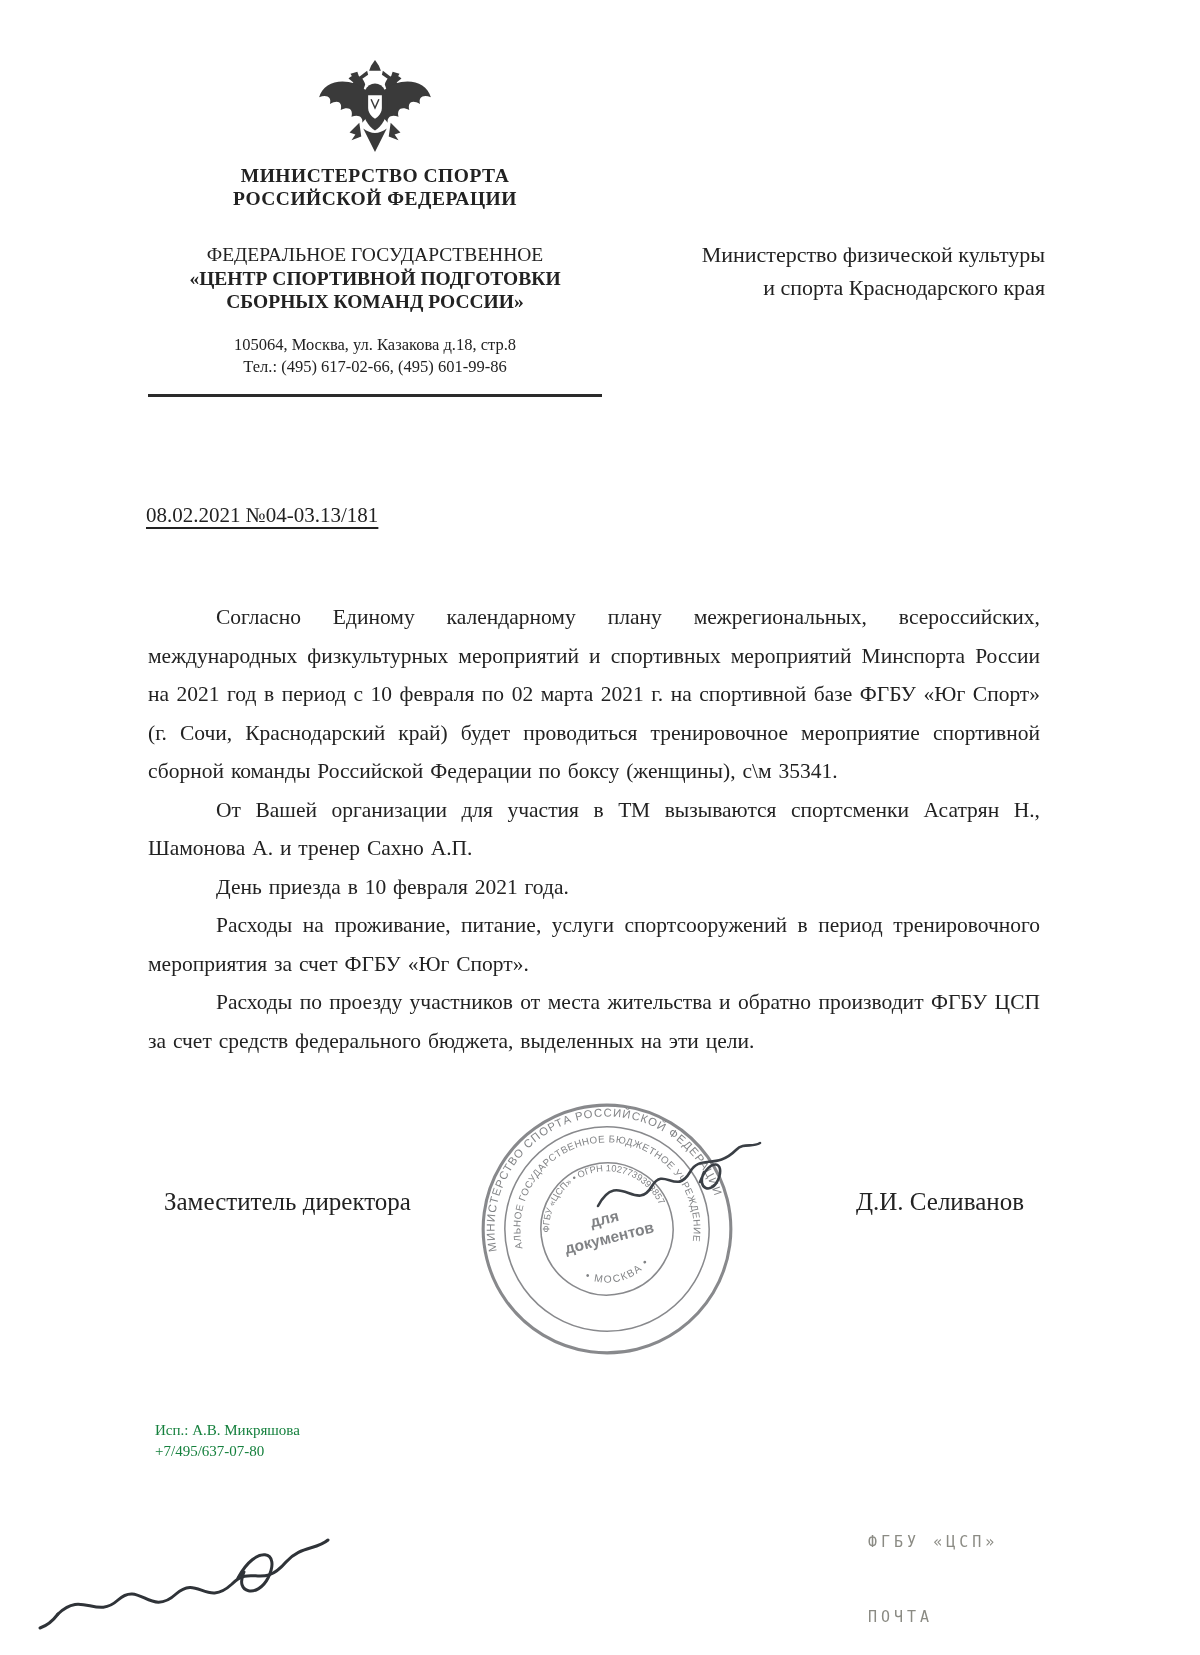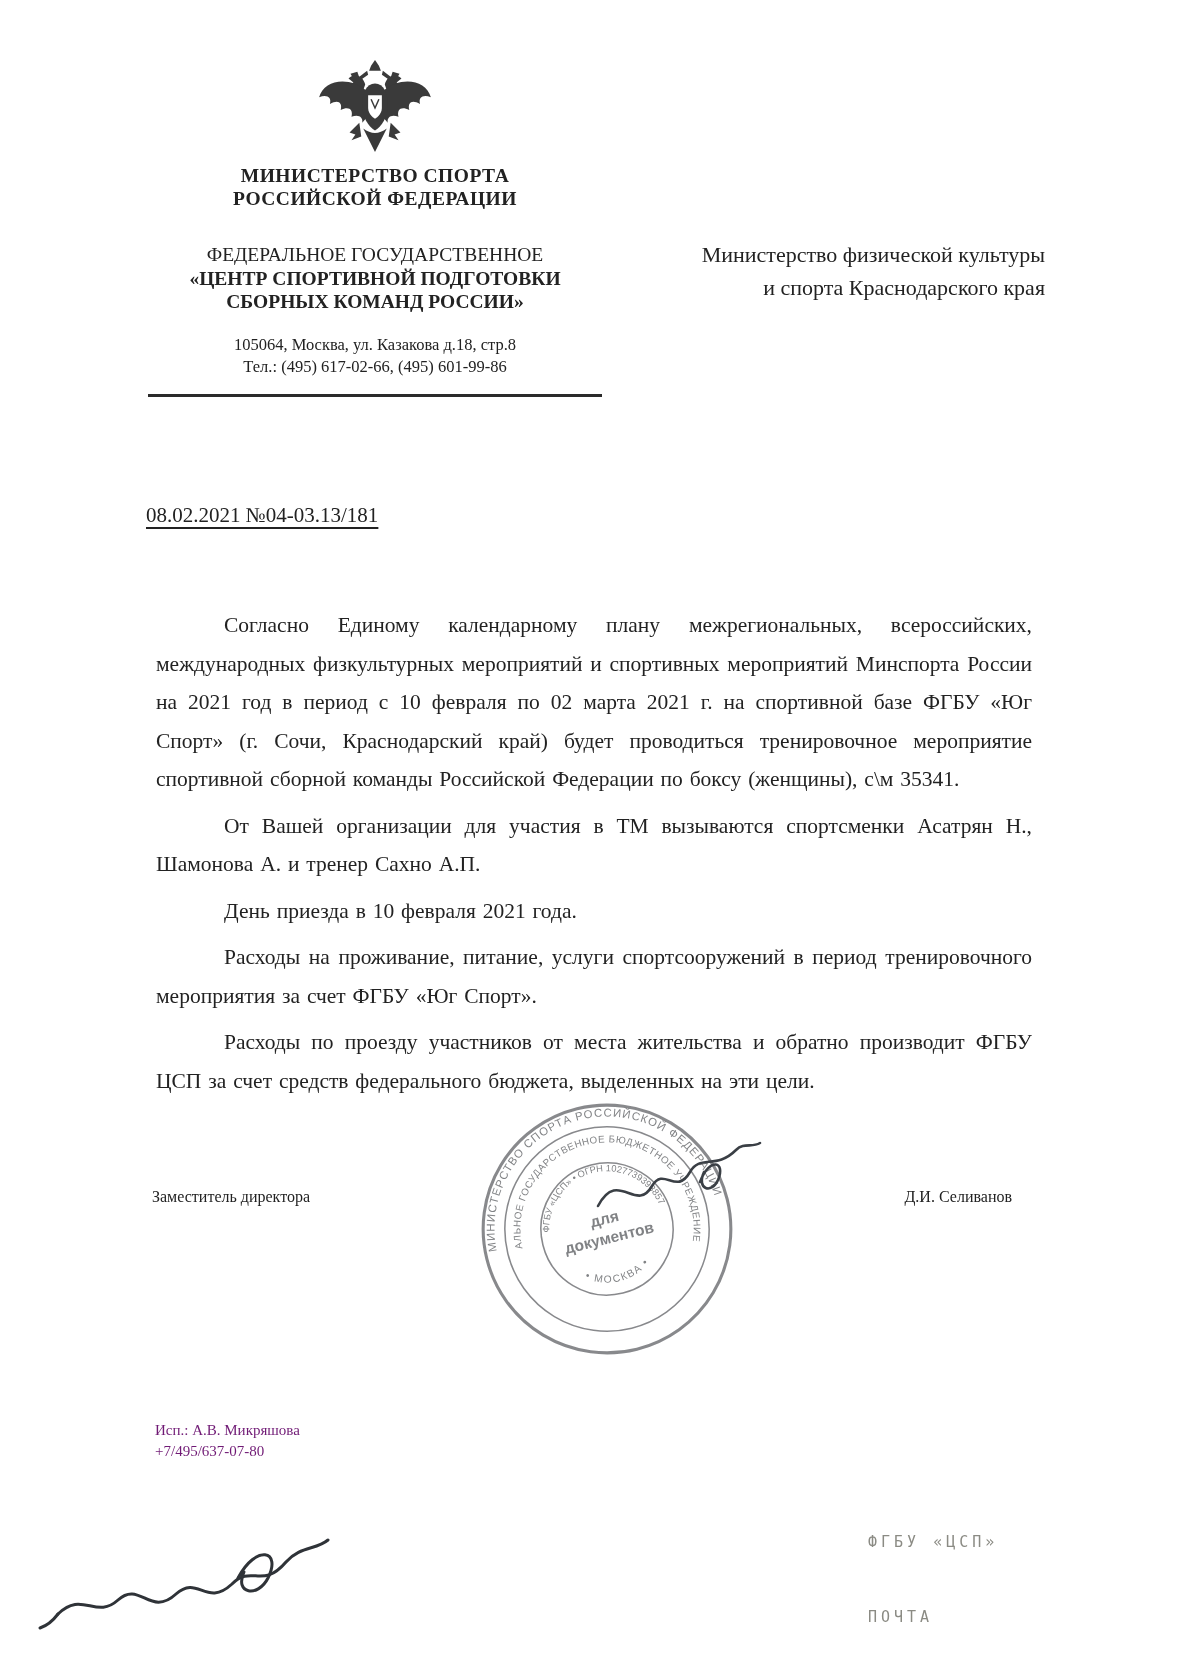--- a/index.html
+++ b/index.html
@@ -50,40 +50,40 @@
 
   
   .body-text {
     position: absolute;
     left: 148px; top: 598px;
     width: 892px;
     font-size: 21.5px;
     line-height: 38.5px;
     text-align: justify;
   }
-  .body-text p { margin: 8px; text-indent: 68px; word-spacing: 1.5px; }
-
-  
-  .sig-row { position: absolute; left: 152px; top: 1188px; width: 860px; height: 30px; font-size: 16px; }
+  .body-text p { margin: 0; text-indent: 68px; word-spacing: 1.5px; }
+
+  
+  .sig-row { position: absolute; left: 164px; top: 1188px; width: 860px; height: 30px; font-size: 25px; }
   .sig-title { position: absolute; left: 0; top: 0; }
   .sig-name { position: absolute; right: 0; top: 0; }
 
   
   .stamp {
     position: absolute;
     left: 478px; top: 1100px;
     transform: rotate(-14deg);
     opacity: 0.88;
   }
 
   
   .scribbles { position: absolute; left: 0; top: 0; width: 1200px; height: 1655px; pointer-events: none; }
 
   
-  .executor { position: absolute; left: 155px; top: 1420px; font-size: 15px; line-height: 21px; color: #701a75; }
+  .executor { position: absolute; left: 155px; top: 1420px; font-size: 15px; line-height: 21px; color: #15803d; }
   .franking {
     position: absolute;
     left: 868px; top: 1480px;
     font-family: "DejaVu Sans Mono", monospace;
     font-size: 15px;
     line-height: 25px;
     letter-spacing: 4px;
     color: #8b8b84;
     white-space: pre;
   }

